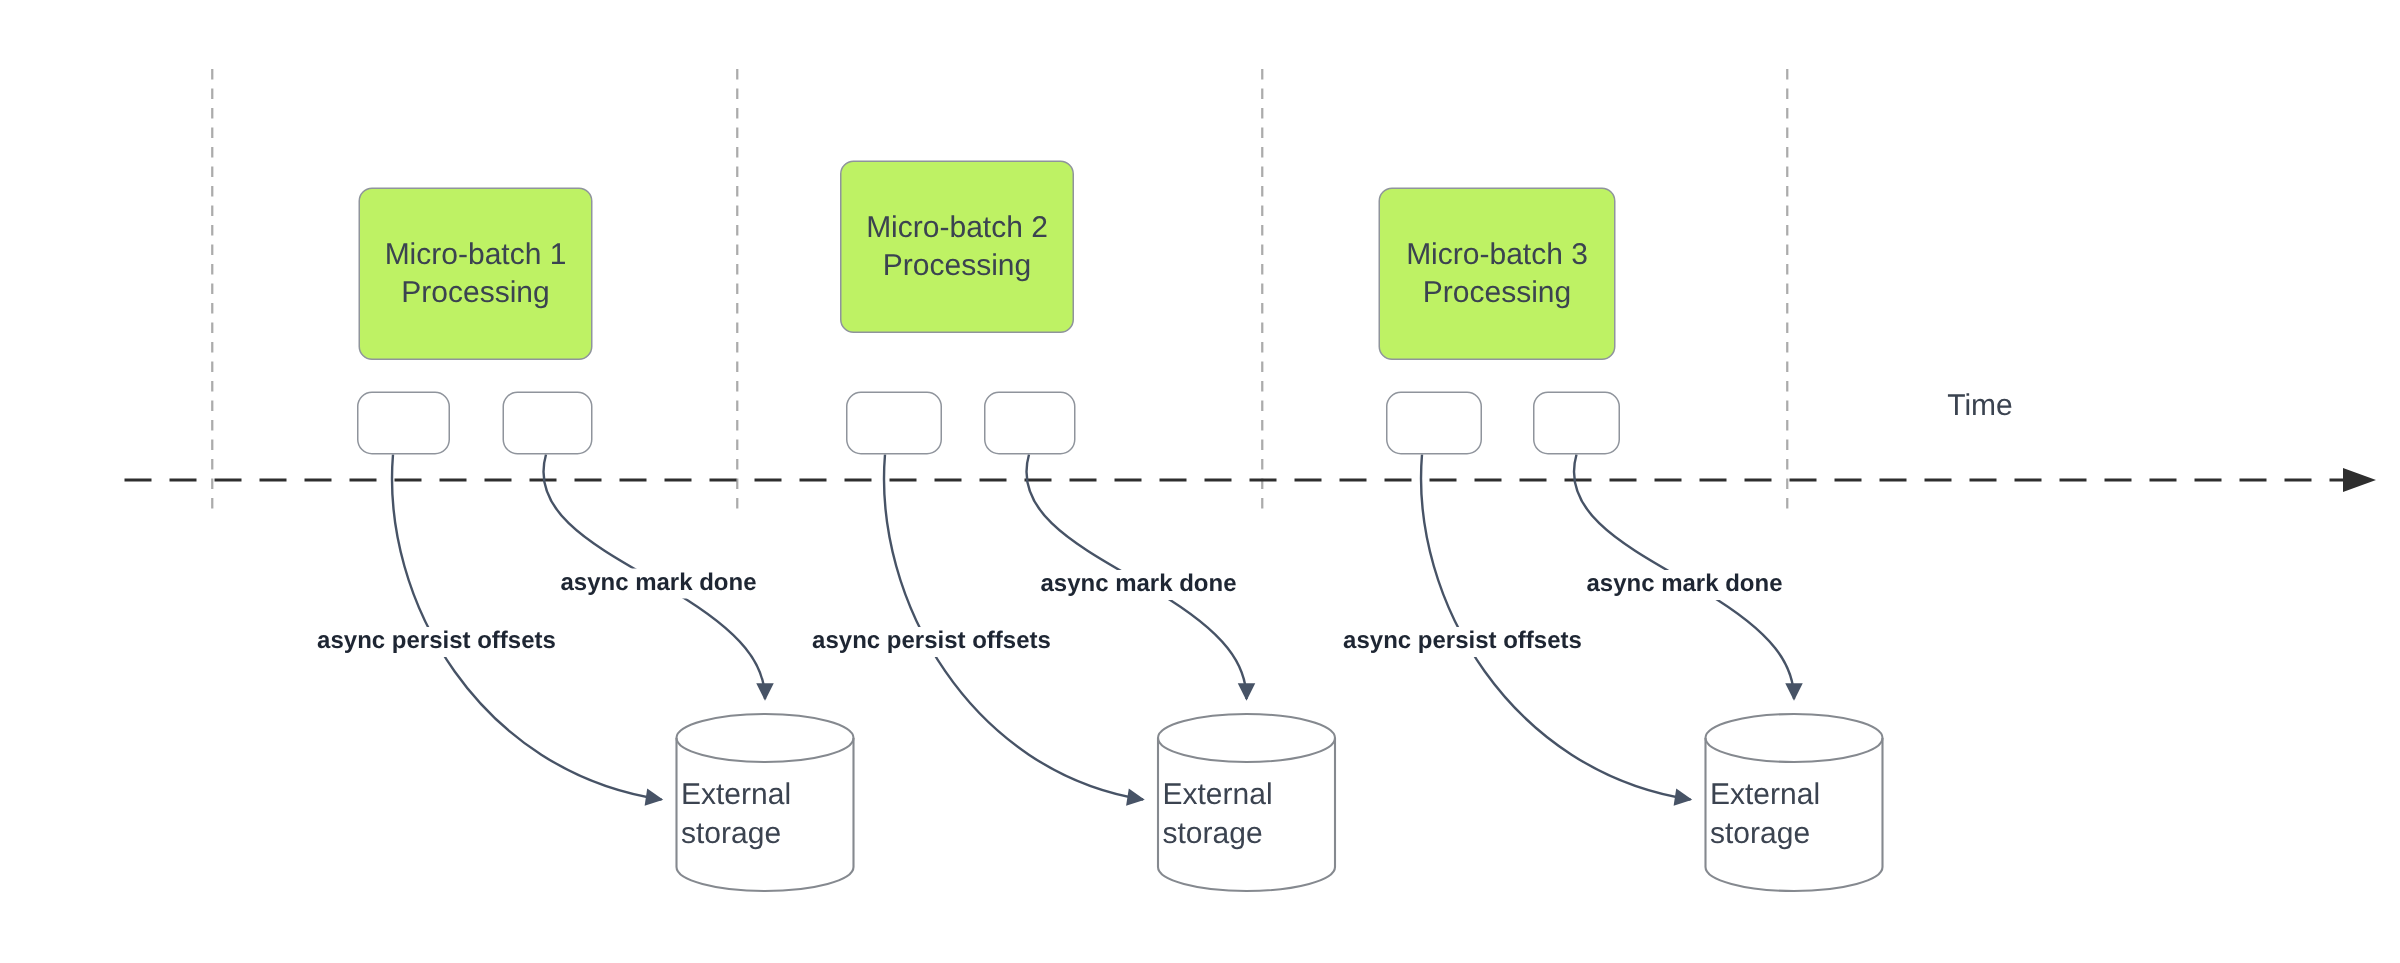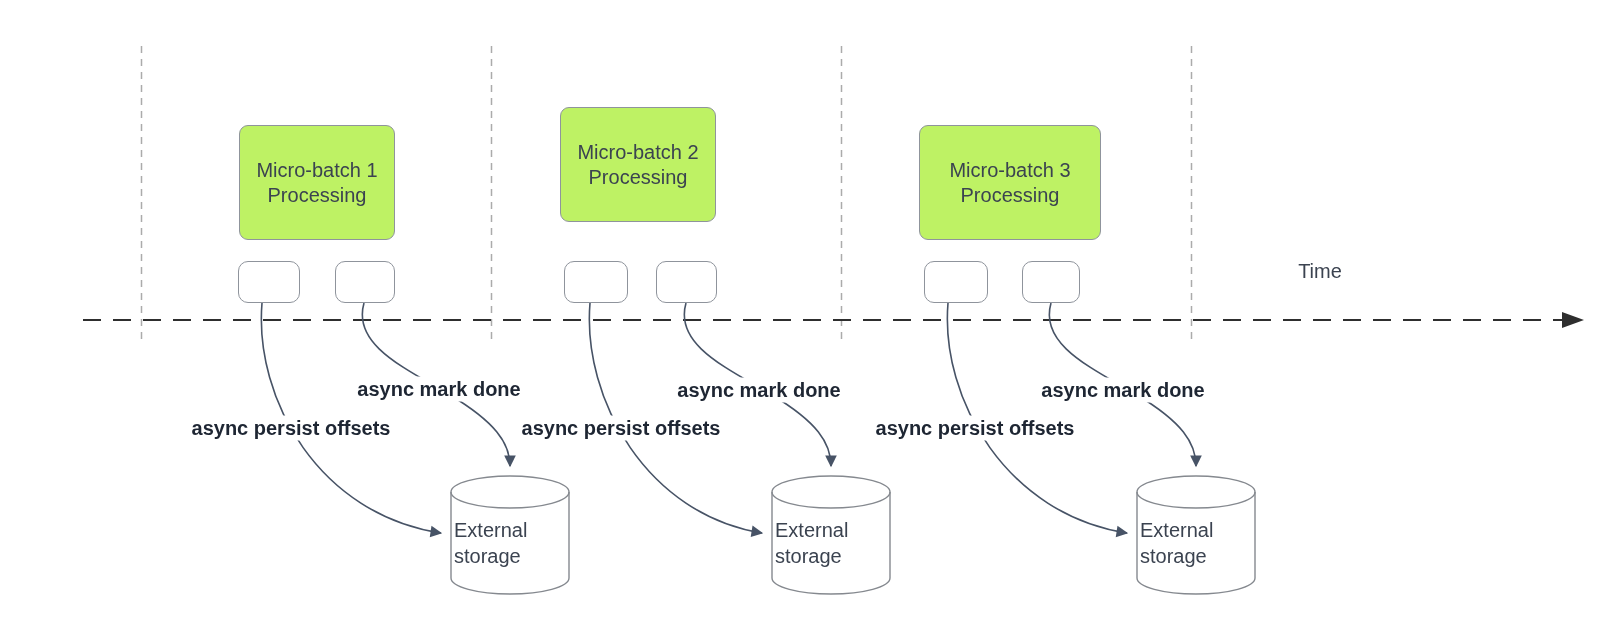--- a/index.html
+++ b/index.html
@@ -81,21 +81,21 @@
     width: 112px;
     text-align: left;
     font-size: 20px;
     line-height: 26px;
     color: #3b4350;
     transform: translate(-50%, -50%);
   }
   .async-label {
     position: absolute;
     transform: translate(-50%, -50%);
-    font-size: 20px;
+    font-size: 16px;
     font-weight: bold;
     color: #1e2633;
     background: #ffffff;
     padding: 1px 3px;
     white-space: nowrap;
   }
   .time-label {
     position: absolute;
     transform: translate(-50%, -50%);
     font-size: 20px;
@@ -158,21 +158,21 @@
 
   <div class="proc-box" style="left:560px; top:107px;">
     <div class="txt">Micro-batch 2 Processing</div>
   </div>
   <div class="task-box" style="left:564px; top:261px; width:64px;"></div>
   <div class="task-box" style="left:656px; top:261px; width:61px;"></div>
   <div class="async-label" style="left:621px; top:428px;">async persist offsets</div>
   <div class="async-label" style="left:759px; top:390px;">async mark done</div>
   <div class="cyl-label" style="left:831px; top:543px;">External storage</div>
 
-  <div class="proc-box" style="left:919px; top:125px; width:182px;">
+  <div class="proc-box" style="left:919px; top:125px; width:158px;">
     <div class="txt">Micro-batch 3 Processing</div>
   </div>
   <div class="task-box" style="left:924px; top:261px; width:64px;"></div>
   <div class="task-box" style="left:1022px; top:261px; width:58px;"></div>
   <div class="async-label" style="left:975px; top:428px;">async persist offsets</div>
   <div class="async-label" style="left:1123px; top:390px;">async mark done</div>
   <div class="cyl-label" style="left:1196px; top:543px;">External storage</div>
 
 </div>
 

